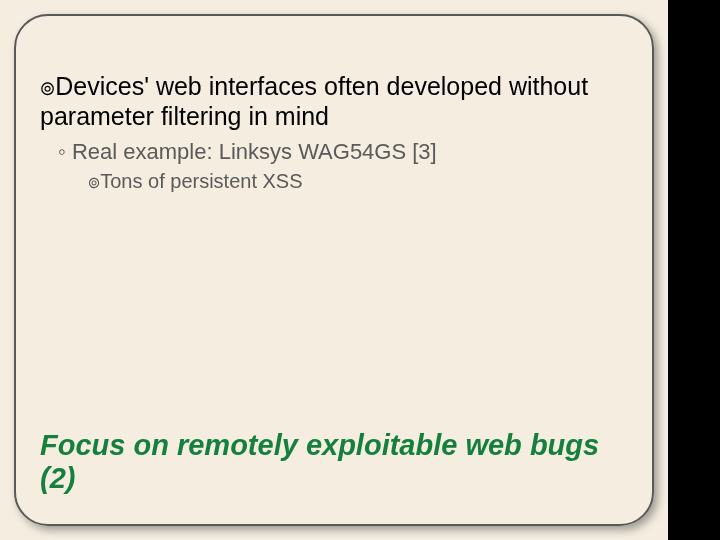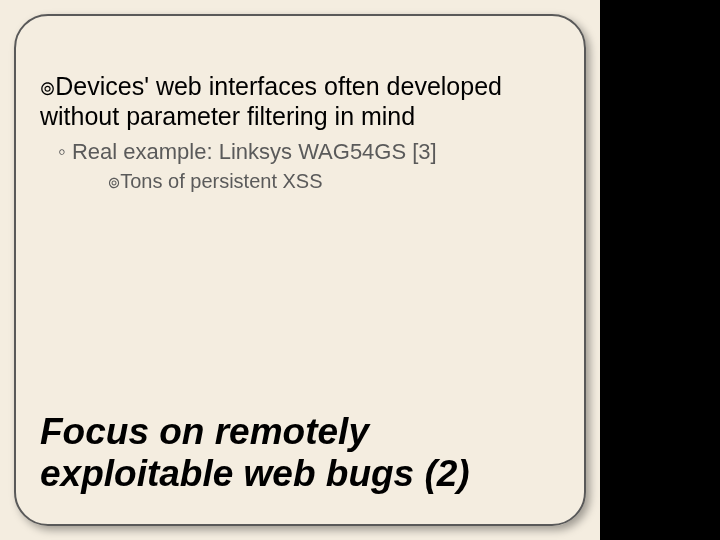--- a/index.html
+++ b/index.html
@@ -5,21 +5,21 @@
   html, body {
     margin: 0;
     padding: 0;
     width: 720px;
     height: 540px;
     background: #000;
     font-family: Verdana, Geneva, sans-serif;
   }
   .slide {
     position: relative;
-    width: 600px;
+    width: 668px;
     height: 540px;
     background: #f4ede0;
     box-sizing: border-box;
   }
   .frame {
     position: absolute;
     left: 14px;
     right: 14px;
     top: 14px;
     bottom: 14px;
@@ -44,32 +44,32 @@
   }
   .b2 {
     font-size: 22px;
     line-height: 1.2;
     margin: 2px 0 4px 18px;
     color: #5a5a5a;
   }
   .b3 {
     font-size: 20px;
     line-height: 1.2;
-    margin: 2px 0 6px 68px;
+    margin: 2px 0 6px 48px;
     color: #5a5a5a;
   }
   .title-block {
     position: absolute;
     left: 40px;
     right: 40px;
     bottom: 46px;
-    color: #000000;
+    color: #15803d;
     font-weight: bold;
     font-style: italic;
-    font-size: 37px;
+    font-size: 29px;
     line-height: 1.12;
     margin-top: 48px;
   }
   .curly {
     font-family: Georgia, 'Times New Roman', serif;
   }
 </style>
 </head>
 <body>
 

